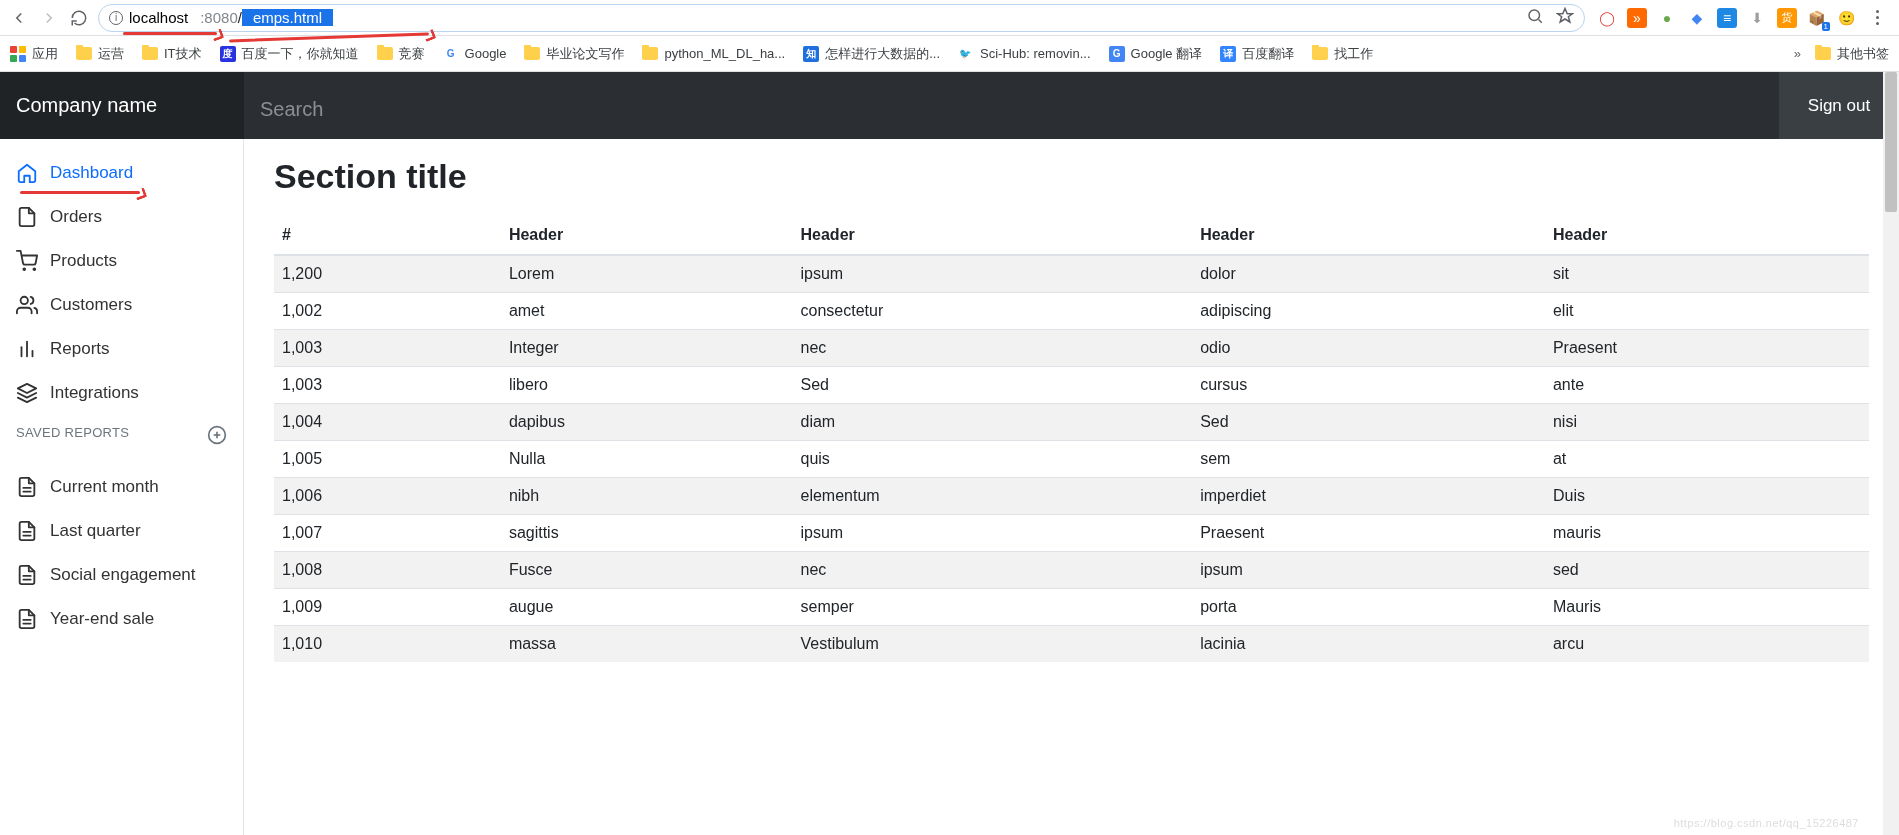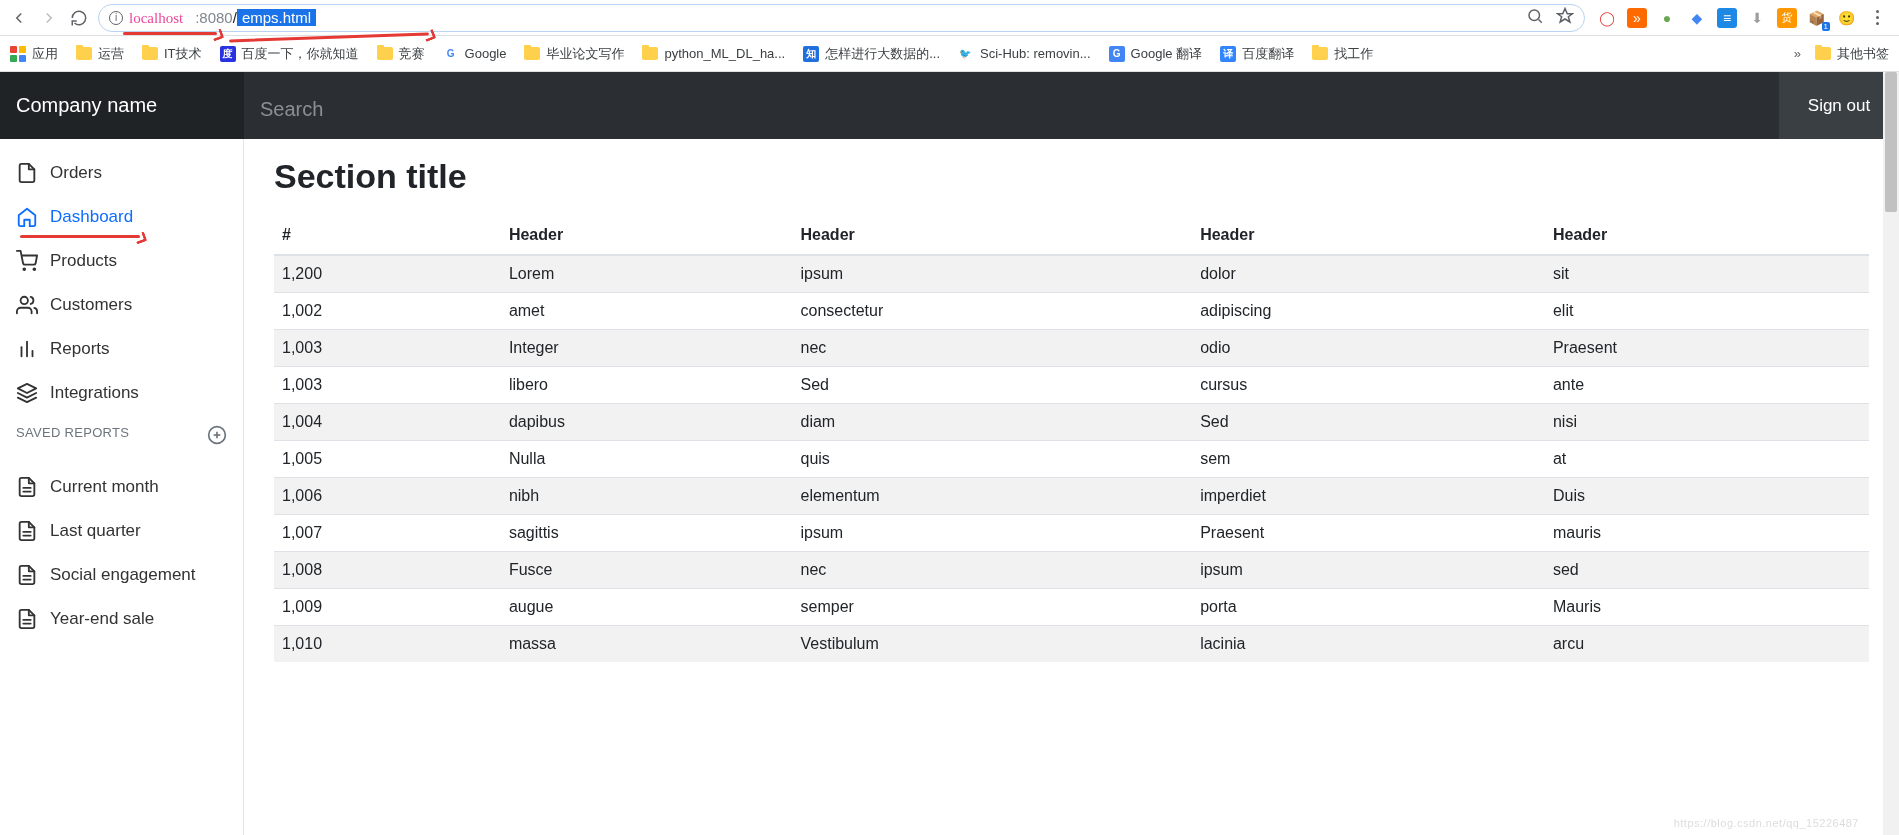--- a/index.html
+++ b/index.html
@@ -5,23 +5,23 @@
   * { box-sizing: border-box; margin: 0; padding: 0; }
   body { font-family: "Segoe UI", Arial, sans-serif; font-size: 14px; color: #333; background: #fff; }
   
   
   .browser-bar { height: 36px; display: flex; align-items: center; padding: 0 8px; gap: 8px; border-bottom: 1px solid #e0e0e0; background: #fff; }
   .nav-arrow { width: 22px; height: 22px; display: flex; align-items: center; justify-content: center; color: #5f6368; cursor: pointer; }
   .nav-arrow.disabled { color: #bdbdbd; }
   .url-bar { flex: 1; height: 28px; border: 1px solid #b8d4f0; border-radius: 14px; display: flex; align-items: center; padding: 0 10px; gap: 6px; background: #fff; }
   .url-info { width: 14px; height: 14px; border: 1.5px solid #5f6368; border-radius: 50%; display: flex; align-items: center; justify-content: center; font-size: 10px; color: #5f6368; }
   .url-text { font-size: 15px; color: #202124; }
-  .url-host { color: #ec4899; font-family: Liberation Serif, serif; }
+  .url-host { color: #000000; }
   .url-port { color: #80868b; margin-left: 12px; }
-  .url-sel { background: #1a73e8; color: #fff; padding: 0 5px; }
+  .url-sel { background: #1a73e8; color: #fff; padding: 0 11px; }
   .url-right-icons { display: flex; align-items: center; gap: 12px; margin-left: auto; color: #5f6368; }
   .ext-icons { display: flex; align-items: center; gap: 10px; padding: 0 4px; }
   .ext-icon { width: 20px; height: 20px; display: flex; align-items: center; justify-content: center; font-size: 14px; border-radius: 3px; }
   .menu-dots { width: 20px; display: flex; flex-direction: column; align-items: center; gap: 3px; }
   .menu-dots span { width: 3px; height: 3px; background: #5f6368; border-radius: 50%; }
   
   .bookmark-bar { height: 36px; display: flex; align-items: center; padding: 0 10px; gap: 14px; border-bottom: 1px solid #e0e0e0; background: #fff; font-size: 13px; color: #3c4043; }
   .bm-item { display: flex; align-items: center; gap: 6px; cursor: pointer; white-space: nowrap; }
   .bm-folder { width: 16px; height: 13px; background: #ffd04c; border-radius: 2px; position: relative; }
   .bm-folder::before { content: ""; position: absolute; top: -2px; left: 0; width: 7px; height: 3px; background: #ffd04c; border-radius: 1px 1px 0 0; }
@@ -197,33 +197,33 @@
   <div class="topbar">
     <div class="brand">Company name</div>
     <div class="search-wrap">
       <input class="search-input" placeholder="Search" style="">
     </div>
     <div class="signout">Sign out</div>
   </div>
 
   <div class="body-row">
     <div class="sidebar rel">
+      <div class="side-item active rel">
+        <svg class="side-icon" viewBox="0 0 24 24">
+            <path d="M3 10l9-7 9 7v10a2 2 0 0 1-2 2h-4v-7h-6v7H5a2 2 0 0 1-2-2z"></path>
+          </svg>
+        <span>Dashboard</span>
+        <span class="red-underline" style="left:20px; top:40px; width:120px;"></span>
+      </div>
       <div class="side-item">
         <svg class="side-icon" viewBox="0 0 24 24">
             <path d="M14 2H6a2 2 0 0 0-2 2v16a2 2 0 0 0 2 2h12a2 2 0 0 0 2-2V8z"></path>
             <path d="M14 2v6h6"></path>
           </svg>
         <span>Orders</span>
-      </div>
-      <div class="side-item active rel">
-        <svg class="side-icon" viewBox="0 0 24 24">
-            <path d="M3 10l9-7 9 7v10a2 2 0 0 1-2 2h-4v-7h-6v7H5a2 2 0 0 1-2-2z"></path>
-          </svg>
-        <span>Dashboard</span>
-        <span class="red-underline" style="left:20px; top:40px; width:120px;"></span>
       </div>
       <div class="side-item">
         <svg class="side-icon" viewBox="0 0 24 24">
             <circle cx="9" cy="21" r="1"></circle>
             <circle cx="20" cy="21" r="1"></circle>
             <path d="M1 1h4l2.7 13.4a2 2 0 0 0 2 1.6h9.7a2 2 0 0 0 2-1.6L23 6H6"></path>
           </svg>
         <span>Products</span>
       </div>
       <div class="side-item">

